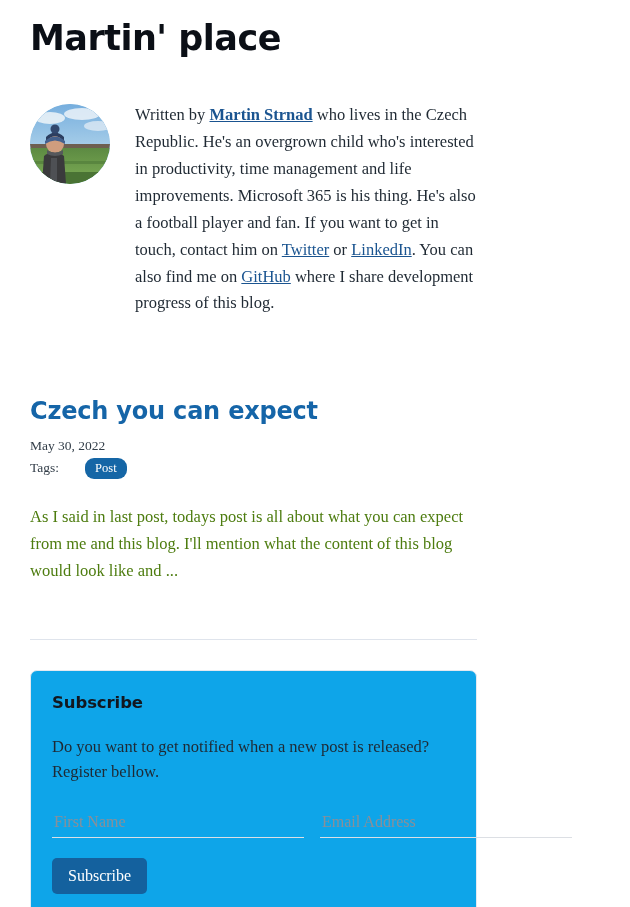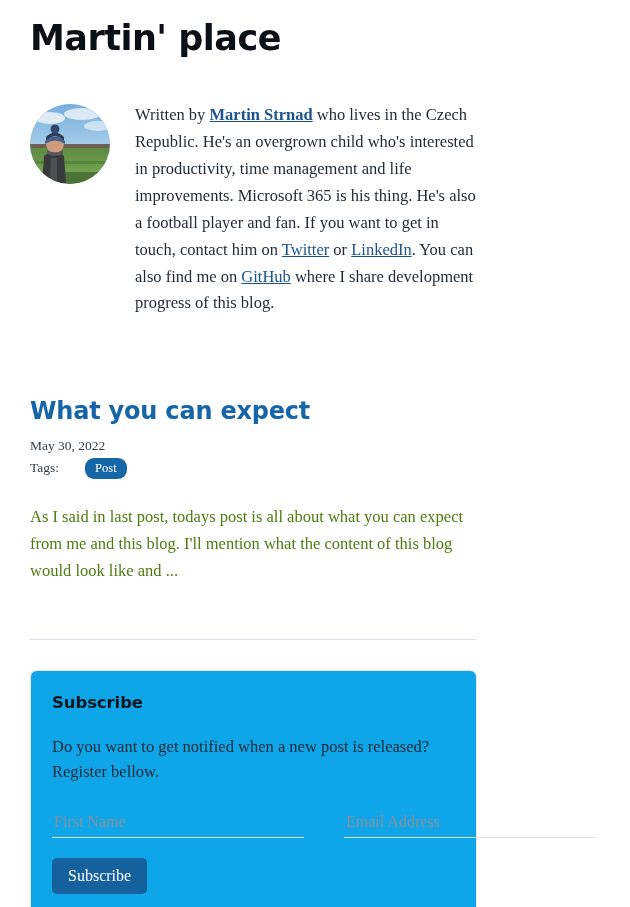--- a/index.html
+++ b/index.html
@@ -151,21 +151,20 @@
     font-family: "Liberation Serif", serif;
     font-size: 16.5px;
     line-height: 1.5;
     color: #1f2933;
     margin: 0;
     margin-top: 23px;
   }
   .form-row {
     display: flex;
     margin-top: 28px;
-    gap: 24px;
   }
   .field {
     flex: 0 0 auto;
   }
   .field input {
     font-family: "Liberation Serif", serif;
     font-size: 16px;
     color: #1f2933;
     border: 0;
     border-bottom: 1px solid #dcdfe4;
@@ -244,21 +243,21 @@
           <path d="M15 37 Q25 28 35 37 L35 40 Q25 33 15 40 Z" fill="#44608c"></path>
           <circle cx="25" cy="25" r="4.5" fill="#32486e"></circle>
           <path d="M17 46 Q25 51 33 46 L33 50 Q25 54 17 50 Z" fill="#55585c"></path>
         </g>
       </svg>
     </div>
     <p class="bio-text"><span>Written by </span><a class="bold-link" href="#">Martin Strnad</a><span> who lives in the Czech Republic. He's an overgrown child who's interested in productivity, time management and life improvements. Microsoft 365 is his thing. He's also a football player and fan. If you want to get in touch, contact him on </span><a class="inline-link" href="#">Twitter</a><span> or </span><a class="inline-link" href="#">LinkedIn</a><span>. You can also find me on </span><a class="inline-link" href="#">GitHub</a><span> where I share development progress of this blog.</span></p>
   </div>
 
   <div class="post">
-    <a class="post-title" href="#" style="text-decoration:none;display:block;">What you can expect</a>
+    <a class="post-title" href="#" style="text-decoration:none;display:block;">Czech you can expect</a>
     <div class="post-date">May 30, 2022</div>
     <div class="tags-row">
       <span class="tags-label">Tags:</span>
       <a class="tag-pill" href="#">Post</a>
     </div>
     <p class="post-excerpt">As I said in last post, todays post is all about what you can expect from me and this blog. I'll mention what the content of this blog would look like and ...</p>
   </div>
 
   <hr class="divider">
 

